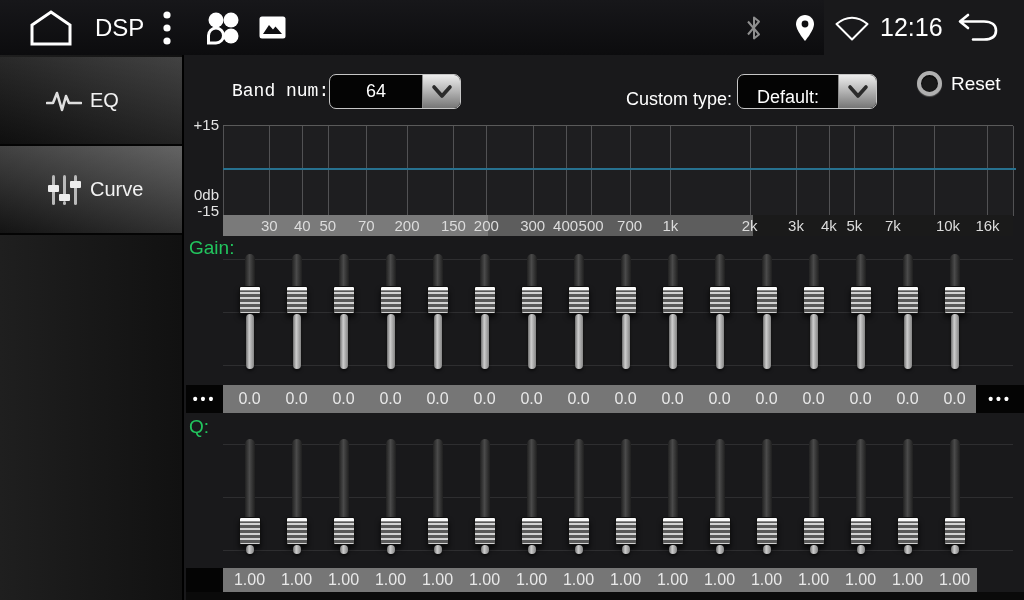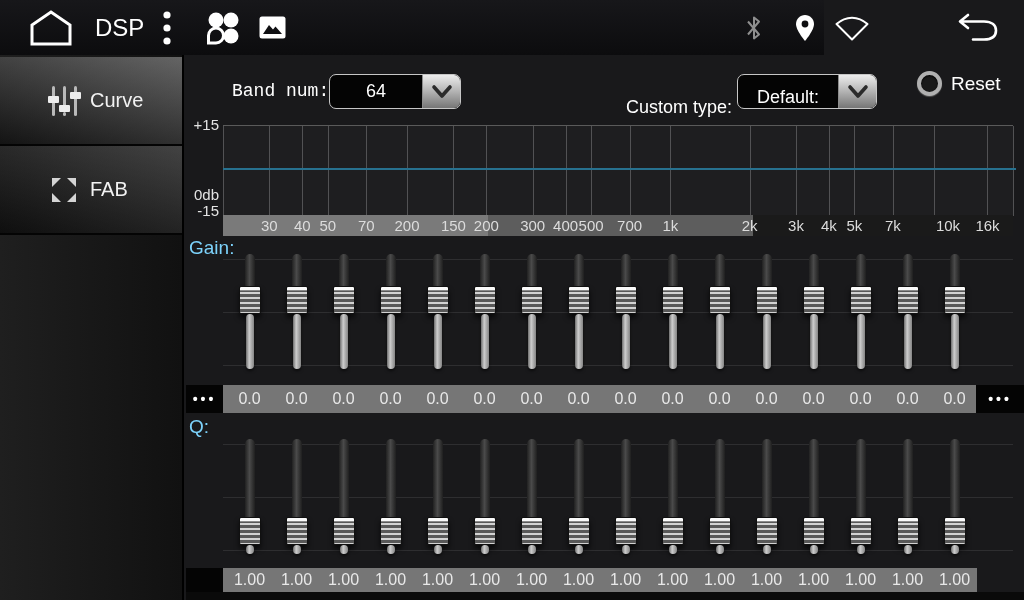--- a/index.html
+++ b/index.html
@@ -29,21 +29,21 @@
              background:linear-gradient(180deg,rgba(255,255,255,.09),rgba(0,0,0,.28)),linear-gradient(90deg,#141414,#303030);}
   .side-item.sel{background:linear-gradient(180deg,rgba(255,255,255,.17),rgba(0,0,0,.30)),linear-gradient(90deg,#1c1c1c,#454545);}
   .side-item .icn{width:44px;margin-left:42px;display:flex;justify-content:center;}
   .side-item .lbl{color:#f2f2f2;font-size:20px;margin-left:4px;}
 
   
   #main{position:absolute;left:186px;top:55px;width:838px;height:545px;background:#19191b;}
 
   .ctl-label{position:absolute;color:#fff;font-size:18px;}
   #bandnum-label{left:46px;top:26px;font-family:Liberation Mono, monospace;}
-  #customtype-label{left:440px;top:42px;}
+  #customtype-label{left:440px;top:34px;}
   .dropdown{position:absolute;height:35px;background:#040404;border:1px solid #c6c6c6;
             border-radius:7px;display:flex;align-items:center;box-sizing:border-box;overflow:hidden;}
   #dd-band{left:143px;top:19px;width:132px;}
   #dd-custom{left:551px;top:19px;width:140px;align-items:flex-end;}
   .dd-value{flex:1;text-align:center;color:#fff;font-size:18px;}
   .dd-btn{width:37px;height:100%;border-left:1px solid #8d8d8d;
           background:linear-gradient(180deg,#ececec,#b9b9b9 45%,#767676);
           display:flex;align-items:center;justify-content:center;}
   #reset{position:absolute;left:731px;top:16px;display:flex;align-items:center;cursor:pointer;}
   #reset .radio{width:17px;height:17px;border-radius:50%;border:4px solid #b0b0b0;
@@ -58,21 +58,21 @@
   .vline{position:absolute;top:0;bottom:0;width:1px;background:#525254;}
   #zero-line{position:absolute;left:0;top:42px;width:793px;height:2px;}
   #freq-band{position:absolute;left:37px;top:160px;width:790px;height:28px;}
   .seg{position:absolute;top:0;height:21px;}
   #seg1{left:0;width:265px;background:#7a7a7a;}
   #seg2{left:265px;width:265px;background:#5d5d5d;}
   #seg3{left:530px;width:260px;background:#1a1a1a;}
   .ftick{position:absolute;top:0;line-height:21px;color:#dcdcdc;font-size:15px;transform:translateX(-50%);}
 
   
-  .sec-label{position:absolute;left:3px;color:#7dd3fc;font-size:19px;}
+  .sec-label{position:absolute;left:3px;color:#22c55e;font-size:19px;}
   #gain-label{top:182px;} #q-label{top:361px;}
   .srow{position:absolute;left:40px;width:752px;height:120px;display:flex;z-index:2;}
   #gain-sliders{top:197px;} #q-sliders{top:382px;}
   .gline{position:absolute;left:37px;width:790px;height:1px;background:#2e2e30;z-index:1;}
   .slider{position:relative;width:47px;height:120px;}
   .tt{position:absolute;left:50%;margin-left:-5px;width:10px;top:2px;border-radius:5px;
       background:linear-gradient(90deg,#212121,#4a4a4a 45%,#1f1f1f);}
   .tb{position:absolute;left:50%;margin-left:-4px;width:8px;border-radius:4px;
       background:linear-gradient(90deg,#6e6e6e,#cdcdcd 40%,#858585);box-shadow:0 2px 3px rgba(0,0,0,.55);}
   .thumb{position:absolute;left:50%;margin-left:-11px;width:22px;height:28px;border-radius:2px;
@@ -141,52 +141,50 @@
       <svg width="22" height="28" viewBox="0 0 22 28">
         <path d="M11 1 C6 1 2 5 2 10 C2 16.5 11 27 11 27 C11 27 20 16.5 20 10 C20 5 16 1 11 1 Z" fill="#fff"></path>
         <circle cx="11" cy="10" r="3.4" fill="#0e0e10"></circle>
       </svg>
     </div>
     <div class="tbi" id="wifi-icon">
       <svg width="36" height="26" viewBox="0 0 36 26">
         <path d="M2.5 9 C12 0.5 24 0.5 33.5 9 L18 24.5 Z" fill="none" stroke="#fff" stroke-width="2" stroke-linejoin="round"></path>
       </svg>
     </div>
+    <div id="clock">12:16</div>
     <div class="tbi" id="back-btn">
       <svg width="42" height="29" viewBox="0 0 42 29">
         <path d="M11 2 L3 8.5 L11 15 M3 8.5 H27 C35 8.5 39 12.5 39 17.5 C39 23 35 26.5 27 26.5 H16" fill="none" stroke="#fff" stroke-width="2.6" stroke-linejoin="round" stroke-linecap="round"></path>
       </svg>
     </div>
   </header>
 
   <nav id="sidebar">
+    <div class="side-item">
+      <span class="icn">
+        <svg width="36" height="26" viewBox="0 0 36 26">
+          <path d="M1 15 H7 L11 5 L16 22 L20 8 L23 15 H35" fill="none" stroke="#dedede" stroke-width="2.6" stroke-linejoin="round" stroke-linecap="round"></path>
+        </svg>
+      </span>
+      <span class="lbl">EQ</span>
+    </div>
     <div class="side-item sel">
       <span class="icn">
         <svg width="34" height="32" viewBox="0 0 34 32">
           <rect x="5" y="1" width="3" height="30" rx="1.5" fill="#b9b9b9"></rect>
           <rect x="16" y="1" width="3" height="21" rx="1.5" fill="#b9b9b9"></rect>
           <rect x="16" y="27" width="3" height="4" rx="1.5" fill="#b9b9b9"></rect>
           <rect x="27" y="1" width="3" height="30" rx="1.5" fill="#b9b9b9"></rect>
           <rect x="1" y="11" width="11" height="7" rx="1" fill="#ededed"></rect>
           <rect x="12" y="20" width="11" height="7" rx="1" fill="#ededed"></rect>
           <rect x="23" y="7" width="11" height="7" rx="1" fill="#ededed"></rect>
         </svg>
       </span>
       <span class="lbl">Curve</span>
-    </div>
-    <div class="side-item">
-      <span class="icn">
-        <svg width="32" height="32" viewBox="0 0 32 32">
-          <polygon points="4,13 4,4 13,4" fill="#d4d4d4"></polygon>
-          <polygon points="19,4 28,4 28,13" fill="#d4d4d4"></polygon>
-          <polygon points="28,19 28,28 19,28" fill="#d4d4d4"></polygon>
-          <polygon points="13,28 4,28 4,19" fill="#d4d4d4"></polygon>
-        </svg>
-      </span>
-      <span class="lbl">FAB</span>
     </div>
   </nav>
 
   <main id="main">
 
     <span class="ctl-label" id="bandnum-label">Band num:</span>
     <div class="dropdown" id="dd-band">
       <span class="dd-value">64</span>
       <span class="dd-btn">
         <svg width="24" height="18" viewBox="0 0 24 18">

